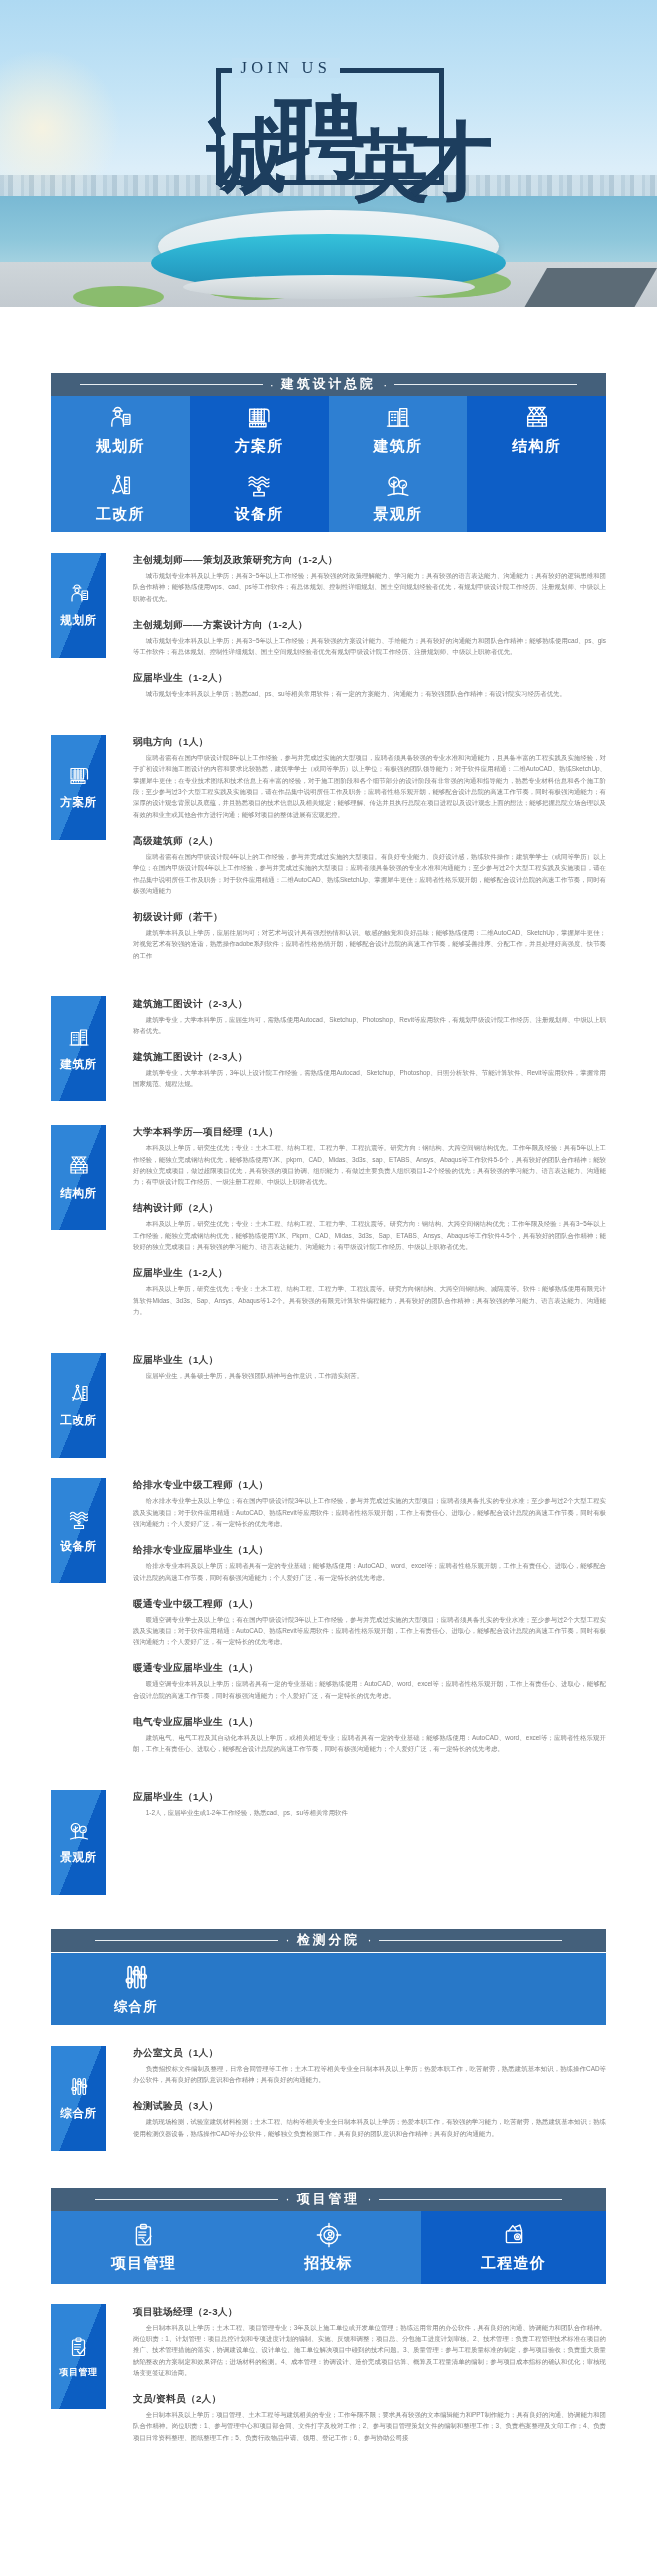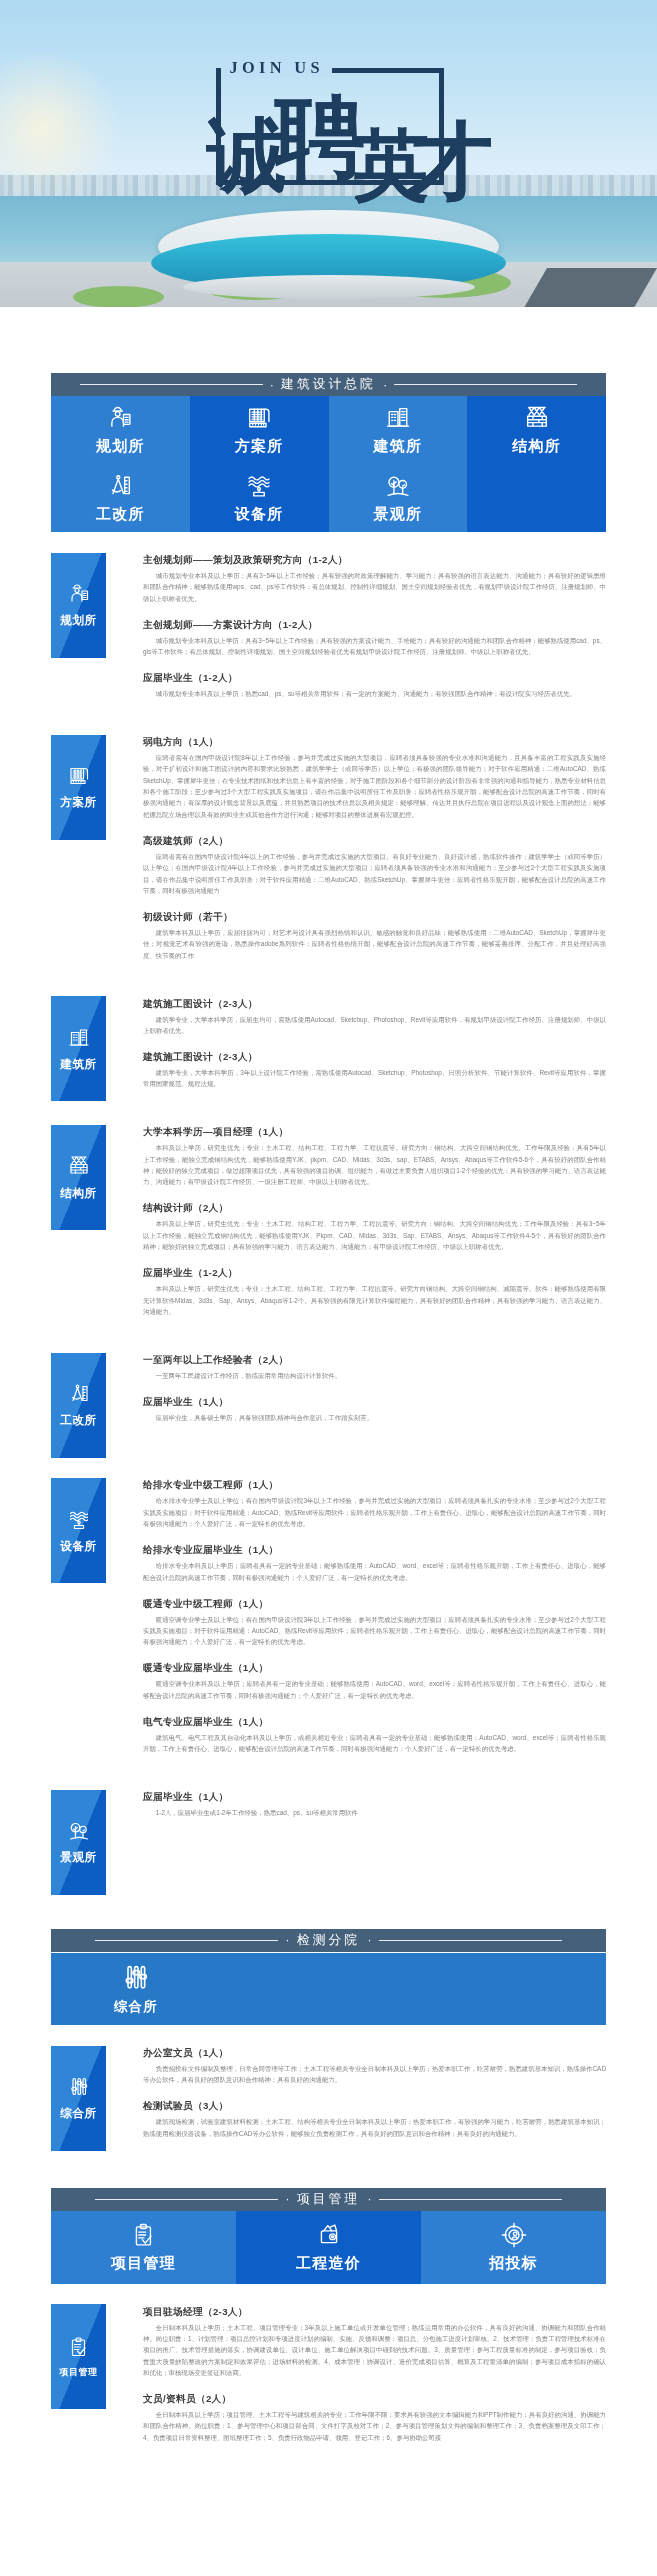--- a/index.html
+++ b/index.html
@@ -22,52 +22,52 @@
   .hero-green2 { left:377px; top:268px; width:134px; height:30px; }
   .hero-green3 { left:73px; top:286px; width:91px; height:22px; }
   .hero-road { position:absolute; right:0; top:268px; width:110px; height:43px; background:#5c6b76; transform:skewX(-30deg); transform-origin:top right; }
   .arena-roof { position:absolute; left:158px; top:210px; width:341px; height:73px; border-radius:50%;
     background:linear-gradient(180deg,#eef3f5 0%,#d9e4e8 100%); box-shadow:0 2.4px 6px rgba(60,90,110,.25); }
   .arena-glass { position:absolute; left:151px; top:234px; width:355px; height:58px; border-radius:50%;
     background:linear-gradient(180deg,#35c2da 0%,#2aa9cc 45%,#1f8db4 100%); }
   .arena-base { position:absolute; left:183px; top:275px; width:292px; height:24px; border-radius:50%;
     background:linear-gradient(180deg,#e5eaec,#c9d1d6); }
   .hero-frame { position:absolute; left:216px; top:68px; width:228px; height:117px; border:5.5px solid #1d3e5e; }
-  .hero-joinus { position:absolute; left:221px; top:58px; padding:0 8.5px; background:#bfe0f4;
-    color:#1d3e5e; font-family:"Liberation Serif","DejaVu Serif",serif; font-size:16.4px; letter-spacing:4.3px; font-weight:bold; }
+  .hero-joinus { position:absolute; left:232px; top:58px; padding:0 8.5px; background:#bfe0f4;
+    color:#1d3e5e; font-family:"Liberation Serif","DejaVu Serif",serif; font-size:16.4px; letter-spacing:4.3px; font-weight:normal; }
   .hero-char { position:absolute; color:#1d3e5e; font-weight:900; line-height:1;
     font-family:"Liberation Sans","DejaVu Sans",sans-serif; text-shadow:0 0 0.6px #1d3e5e; }
   .hc0 { left:207px; top:116px; font-size:80px; }
   .hc1 { left:275px; top:92px; font-size:90px; }
   .hc2 { left:352px; top:127px; font-size:77px; }
   .hc3 { left:409px; top:119px; font-size:84px; }
 
   
   .content { width:555px; margin:0 auto; }
   .sec-header { height:23px; background:#44607b; color:#fff; display:flex; align-items:center;
     justify-content:center; gap:7.3px; margin-top:0; }
   .sec-header .line { flex:1; height:1.2px; background:#e8eef2; max-width:183px; }
   .sec-header .dot { font-size:12px; color:#fff; }
-  .sec-title { font-size:12.8px; font-weight:normal; letter-spacing:3px; white-space:nowrap; }
+  .sec-title { font-size:12.8px; font-weight:bold; letter-spacing:3px; white-space:nowrap; }
 
   .tile-grid { display:grid; grid-template-columns:repeat(4,1fr); }
   .tile-grid.cols3 { grid-template-columns:repeat(3,1fr); }
   .grid-tile { height:68px; display:flex; flex-direction:column; align-items:center; justify-content:center; gap:4.9px; cursor:pointer; }
   .tile-grid.cols3 .grid-tile { height:73px; }
   .grid-tile.light { background:#2e7fd2; }
   .grid-tile.dark  { background:#0d5ec6; }
   .grid-tile .t-label { color:#fff; font-size:15px; font-weight:bold; letter-spacing:1.2px; }
 
   .dept { display:flex; margin-top:20.7px; }
   .dept-left { width:55px; flex:none; }
   .side-tile { width:55px; height:105px; display:flex; flex-direction:column; align-items:center;
     justify-content:center; gap:7.3px; cursor:pointer;
     background:linear-gradient(112deg,#2f85d8 0%,#2f85d8 52%,#0c5ec2 52%,#0c5ec2 100%); }
   .side-tile .t-label { color:#fff; font-weight:bold; letter-spacing:0.6px; }
-  .dept-right { flex:1; margin-left:37px; padding-top:1.2px; }
+  .dept-right { flex:1; margin-left:27px; padding-top:1.2px; }
   .job { margin-bottom:14.6px; }
   .job-title { font-size:9.7px; font-weight:bold; color:#3c3c3c; margin-bottom:3px; letter-spacing:0.3px; }
   .job-desc { font-size:6.4px; color:#818181; line-height:1.78; text-align:justify; text-indent:2em; }
 
   .banner { height:72px; background:#2878c8; margin-top:1.2px; display:flex; align-items:center; padding-left:63px; }
   .banner-inner { display:flex; flex-direction:column; align-items:center; gap:4.9px; }
   .banner .t-label { color:#fff; font-size:13.4px; font-weight:bold; letter-spacing:1.2px; }
 
   svg.icon { display:block; }
 </style>
@@ -319,24 +319,20 @@
                   <path d="M11 31c4 3 10 4 14 1"></path>
                   <rect x="32" y="9" width="8" height="28"></rect>
                   <path d="M32 15h4M32 21h4M32 27h4M32 33h4"></path>
                 </svg>
               </span>
               <div class="t-label" style="font-size: 11.6px;">工改所</div>
             </div>
           </div>
           <div class="dept-right">
             <div class="job">
-              <div class="job-title">一至两年以上工作经验者（2人）</div>
-              <div class="job-desc">一至两年工民建设计工作经历，熟练应用常用结构设计计算软件。</div>
-            </div>
-            <div class="job">
               <div class="job-title">应届毕业生（1人）</div>
               <div class="job-desc">应届毕业生，具备硕士学历，具备较强团队精神与合作意识，工作踏实刻苦。</div>
             </div>
           </div>
         </div>
         <div class="dept">
           <div class="dept-left">
             <div class="side-tile">
               <span>
                 <svg class="icon" viewBox="0 0 48 48" fill="none" stroke="#fff" stroke-width="2.4" stroke-linecap="round" stroke-linejoin="round" width="24" height="24">
@@ -468,43 +464,43 @@
           <span>
             <svg class="icon" viewBox="0 0 48 48" fill="none" stroke="#fff" stroke-width="2.4" stroke-linecap="round" stroke-linejoin="round" width="28" height="28">
               <rect x="11" y="10" width="24" height="31" rx="2"></rect>
               <rect x="18" y="6" width="10" height="7" rx="2"></rect>
               <path d="M15 19h12M15 24h12M15 29h9"></path>
               <path d="M21 32l5 6 10-12"></path>
             </svg>
           </span>
           <div class="t-label">项目管理</div>
         </div>
-        <div class="grid-tile dark">
-          <span>
-            <svg class="icon" viewBox="0 0 48 48" fill="none" stroke="#fff" stroke-width="2.4" stroke-linecap="round" stroke-linejoin="round" width="28" height="28">
-              <path d="M15 17l7-9 7 9M25 11l9-4 3 10"></path>
-              <rect x="11" y="17" width="26" height="20" rx="2"></rect>
-              <circle cx="30" cy="27" r="5"></circle>
-              <circle cx="30" cy="27" r="1.6"></circle>
-            </svg>
-          </span>
-          <div class="t-label">工程造价</div>
-        </div>
         <div class="grid-tile light">
           <span>
             <svg class="icon" viewBox="0 0 48 48" fill="none" stroke="#fff" stroke-width="2.4" stroke-linecap="round" stroke-linejoin="round" width="28" height="28">
               <circle cx="24" cy="24" r="15"></circle>
               <circle cx="24" cy="24" r="8.5"></circle>
               <path d="M24 4v7M24 37v7M4 24h7M37 24h7"></path>
               <circle cx="26" cy="22" r="3"></circle>
               <path d="M21 30c1.2-3.4 8-3.4 9 0"></path>
             </svg>
           </span>
           <div class="t-label">招投标</div>
         </div>
+        <div class="grid-tile dark">
+          <span>
+            <svg class="icon" viewBox="0 0 48 48" fill="none" stroke="#fff" stroke-width="2.4" stroke-linecap="round" stroke-linejoin="round" width="28" height="28">
+              <path d="M15 17l7-9 7 9M25 11l9-4 3 10"></path>
+              <rect x="11" y="17" width="26" height="20" rx="2"></rect>
+              <circle cx="30" cy="27" r="5"></circle>
+              <circle cx="30" cy="27" r="1.6"></circle>
+            </svg>
+          </span>
+          <div class="t-label">工程造价</div>
+        </div>
       </div>
     <div id="pm-departments">
         <div class="dept">
           <div class="dept-left">
             <div class="side-tile">
               <span>
                 <svg class="icon" viewBox="0 0 48 48" fill="none" stroke="#fff" stroke-width="2.4" stroke-linecap="round" stroke-linejoin="round" width="24" height="24">
                   <rect x="11" y="10" width="24" height="31" rx="2"></rect>
                   <rect x="18" y="6" width="10" height="7" rx="2"></rect>
                   <path d="M15 19h12M15 24h12M15 29h9"></path>

